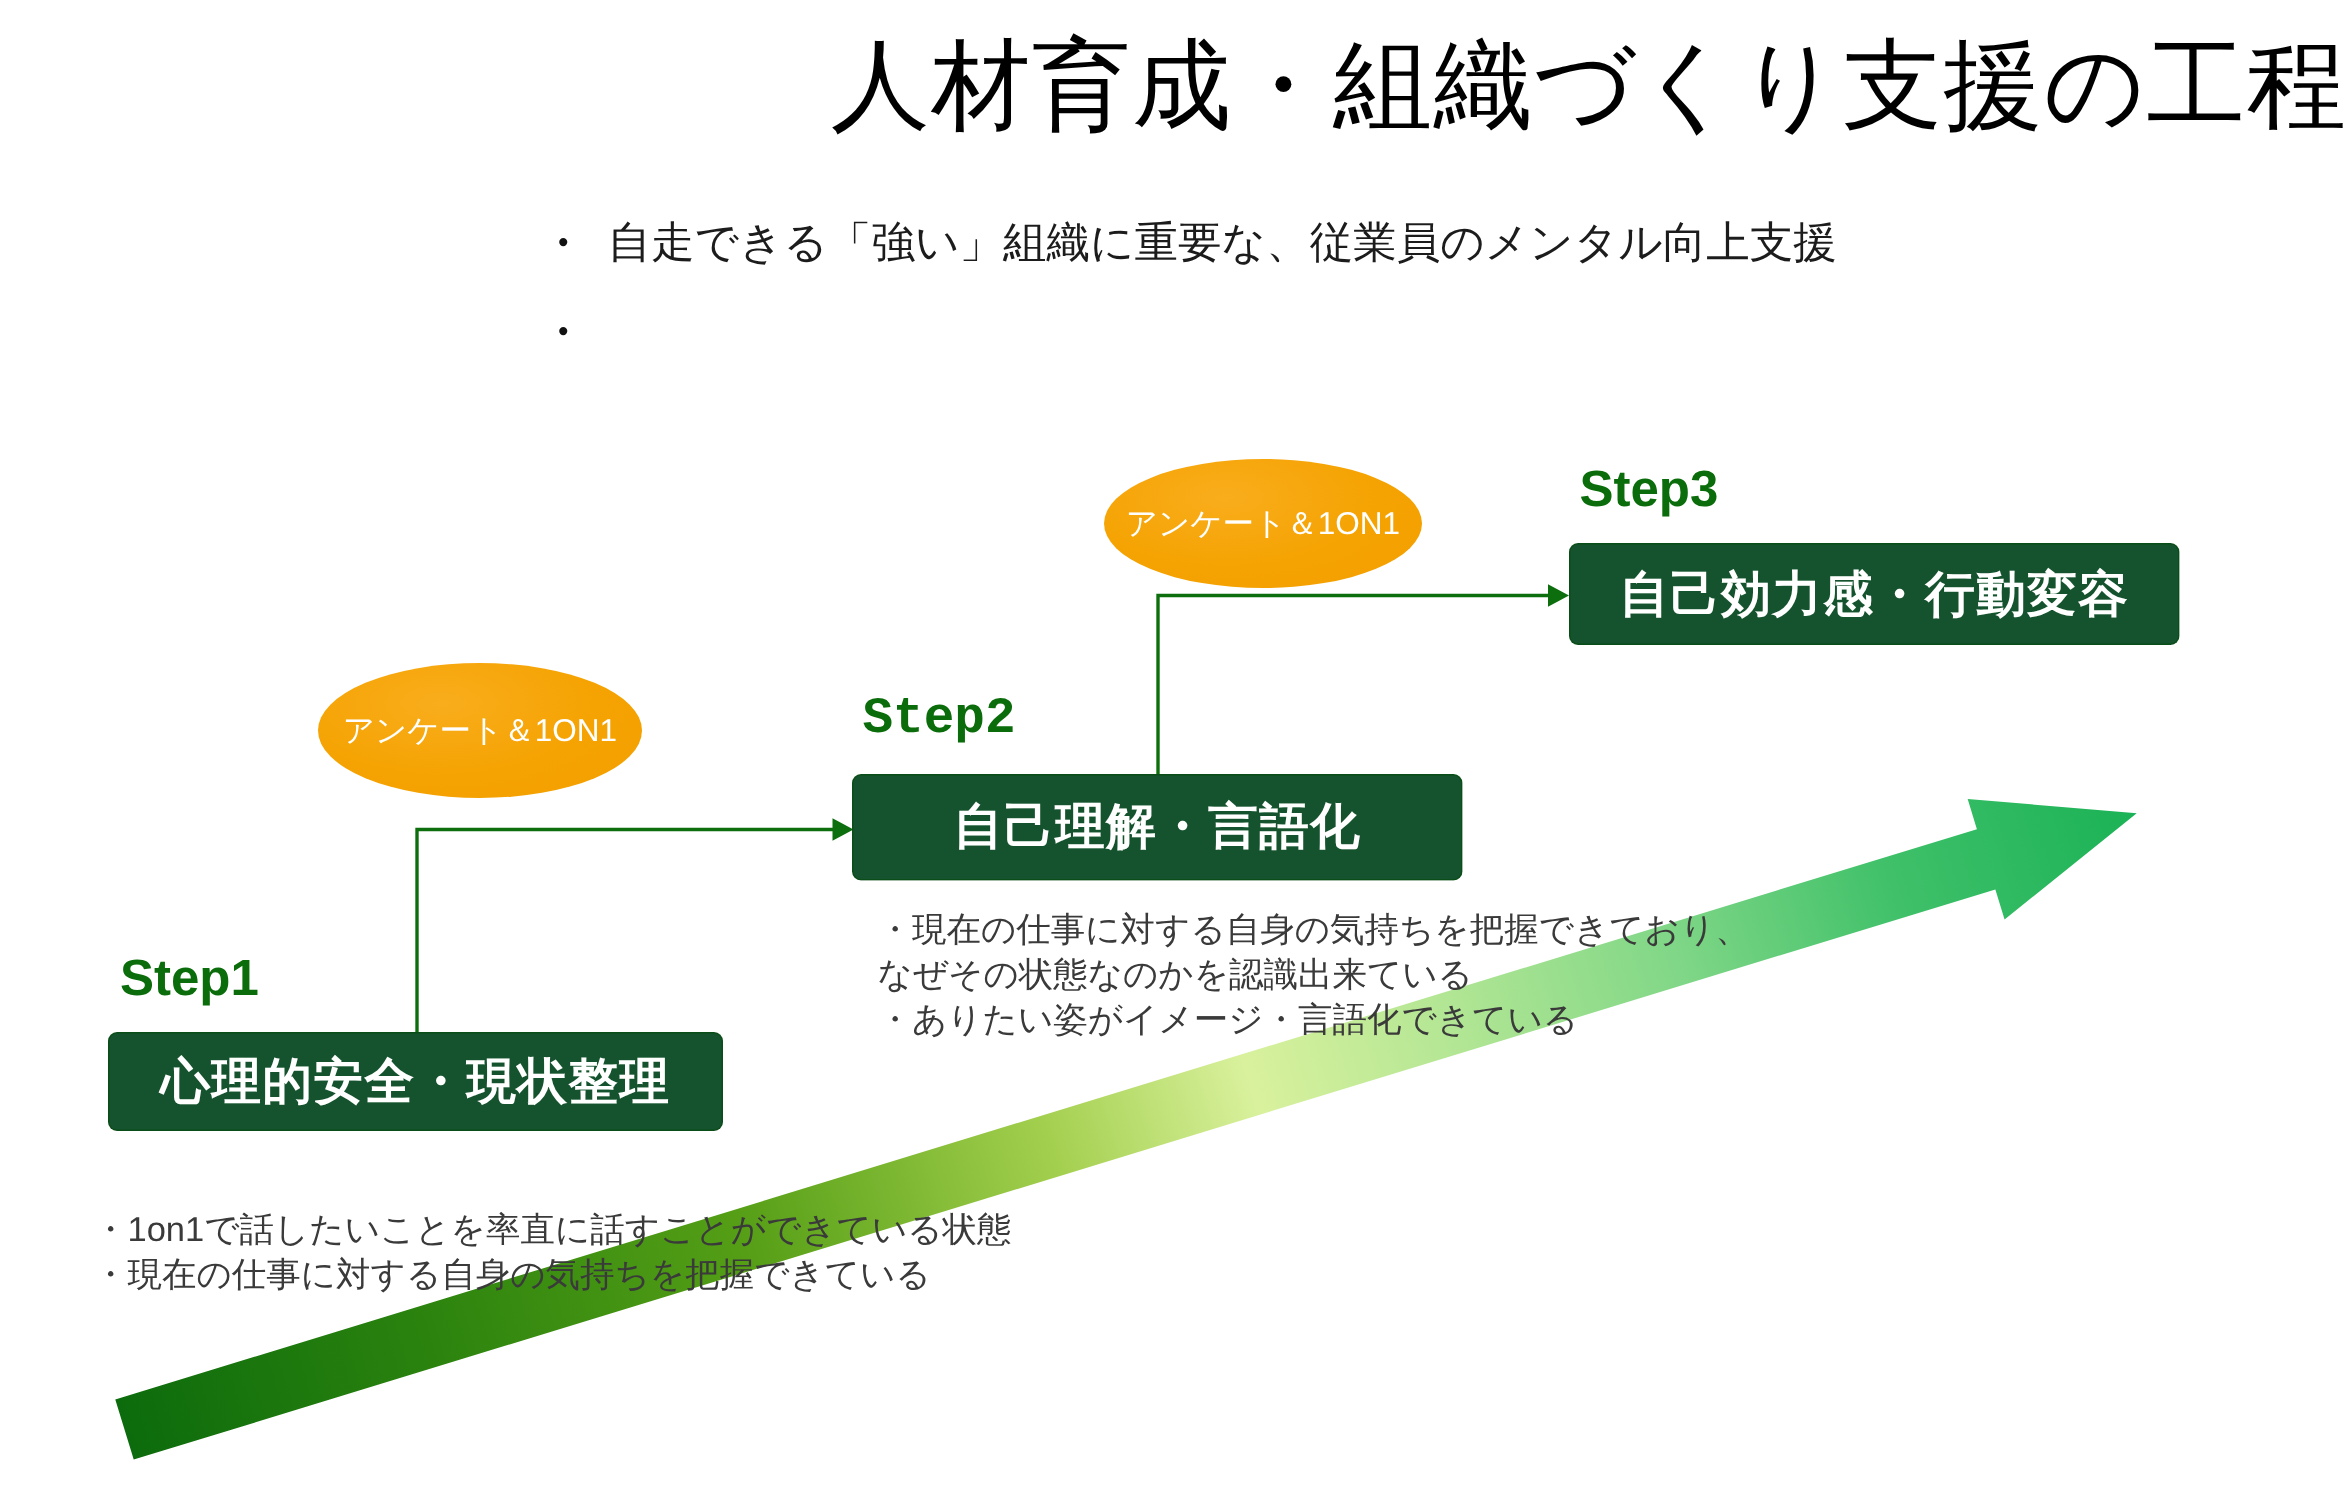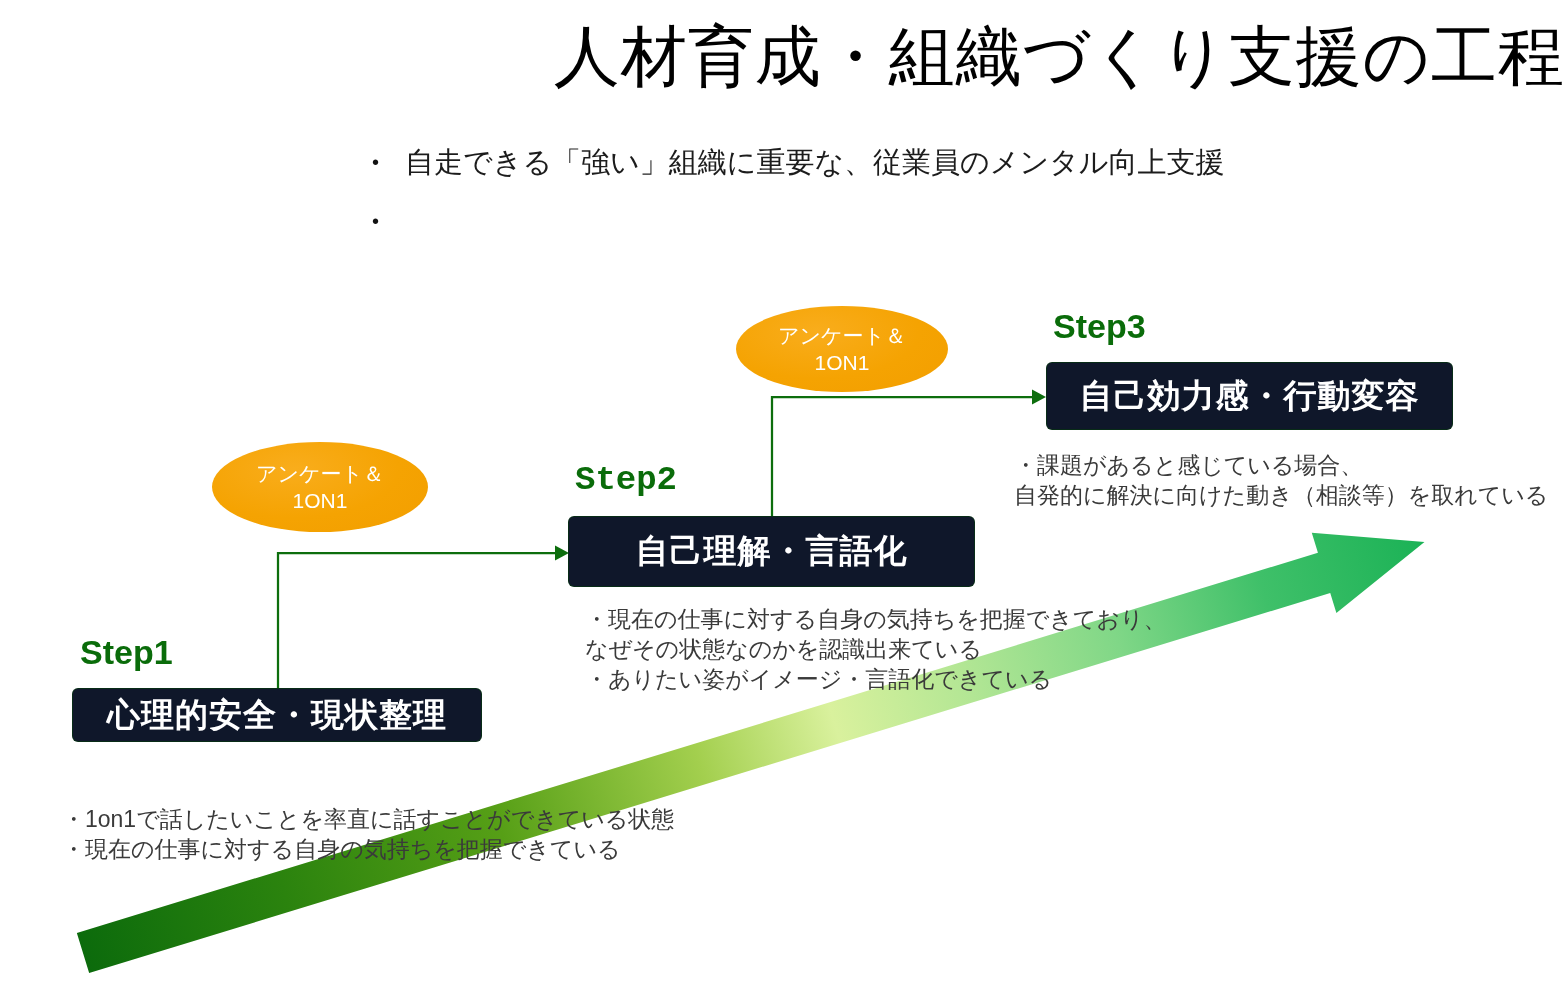--- a/index.html
+++ b/index.html
@@ -14,32 +14,32 @@
   }
   .bullets{position:absolute;left:372px;top:140px;}
   .bullet-row{display:flex;align-items:center;margin-bottom:15px;height:44px;}
   .bullet-marker{font-size:20px;color:#111;margin-right:26px;line-height:44px;}
   .bullet-text{font-size:29px;color:#1c1c1c;line-height:44px;}
   .layer{position:absolute;left:0;top:0;}
   .step-label{
     position:absolute;font-size:34px;font-weight:bold;color:#0a6c0a;
   }
   .step-box{
-    position:absolute;background:#0f172a;border:1px solid rgba(0,70,0,.45);
+    position:absolute;background:#14532d;border:1px solid rgba(0,70,0,.45);
     border-radius:6px;display:flex;align-items:center;justify-content:center;
     box-sizing:border-box;
   }
   .step-box span{color:#ffffff;font-weight:bold;font-size:33px;letter-spacing:1px;}
   .step-desc{
     position:absolute;font-size:23px;line-height:30px;color:#3a3a3a;
     white-space:pre-line;
   }
   .badge{
     position:absolute;background:radial-gradient(ellipse at 38% 30%, #f9ad1c 0%, #f5a302 55%, #f29e00 100%);
-    border-radius:50%;display:flex;flex-direction:column;align-items:center;justify-content:center;
+    border-radius:50%;display:flex;flex-direction:row;align-items:center;justify-content:center;
   }
   .badge span{color:#ffffff;font-size:21px;line-height:27px;}
 </style>
 </head>
 <body>
 
 <div class="canvas">
 
   <h1 class="title">人材育成・組織づくり支援の工程</h1>
 
@@ -73,40 +73,38 @@
     </g>
 
     <polyline points="278,689 278,553 556,553" fill="none" stroke="#0d6e0d" stroke-width="2.25"></polyline>
     <path d="M555,545.5 L569,553 L555,560.5 Z" fill="#0d6e0d"></path>
 
     <polyline points="772,518 772,397 1033,397" fill="none" stroke="#0d6e0d" stroke-width="2.25"></polyline>
     <path d="M1032,389.5 L1046,397 L1032,404.5 Z" fill="#0d6e0d"></path>
   </svg>
 
   <div class="step-label" style="left:80px;top:633px;">Step1</div>
-  <div class="step-box" style="left:72px;top:688px;width:410px;height:54px;">
+  <div class="step-box" style="left:72px;top:688px;width:410px;height:66px;">
     <span>心理的安全・現状整理</span>
   </div>
   <div class="step-desc" style="left:62px;top:804px;width:620px;">・1on1で話したいことを率直に話すことができている状態
 ・現在の仕事に対する自身の気持ちを把握できている</div>
 
   <div class="step-label" style="left:575px;top:461px;font-family:Liberation Mono, monospace;">Step2</div>
   <div class="step-box" style="left:568px;top:516px;width:407px;height:71px;justify-content:center;">
     <span>自己理解・言語化</span>
   </div>
   <div class="step-desc" style="left:585px;top:604px;width:620px;">・現在の仕事に対する自身の気持ちを把握できており、
 なぜその状態なのかを認識出来ている
 ・ありたい姿がイメージ・言語化できている</div>
 
   <div class="step-label" style="left:1053px;top:307px;">Step3</div>
   <div class="step-box" style="left:1046px;top:362px;width:407px;height:68px;">
     <span>自己効力感・行動変容</span>
   </div>
-  <div class="step-desc" style="left:1014px;top:450px;width:551px;">・課題があると感じている場合、
-自発的に解決に向けた動き（相談等）を取れている</div>
 
   <div class="badge" style="left:212px;top:442px;width:216px;height:90px;">
     <span>アンケート＆</span>
     <span>1ON1</span>
   </div>
   <div class="badge" style="left:736px;top:306px;width:212px;height:86px;">
     <span>アンケート＆</span>
     <span>1ON1</span>
   </div>
 

